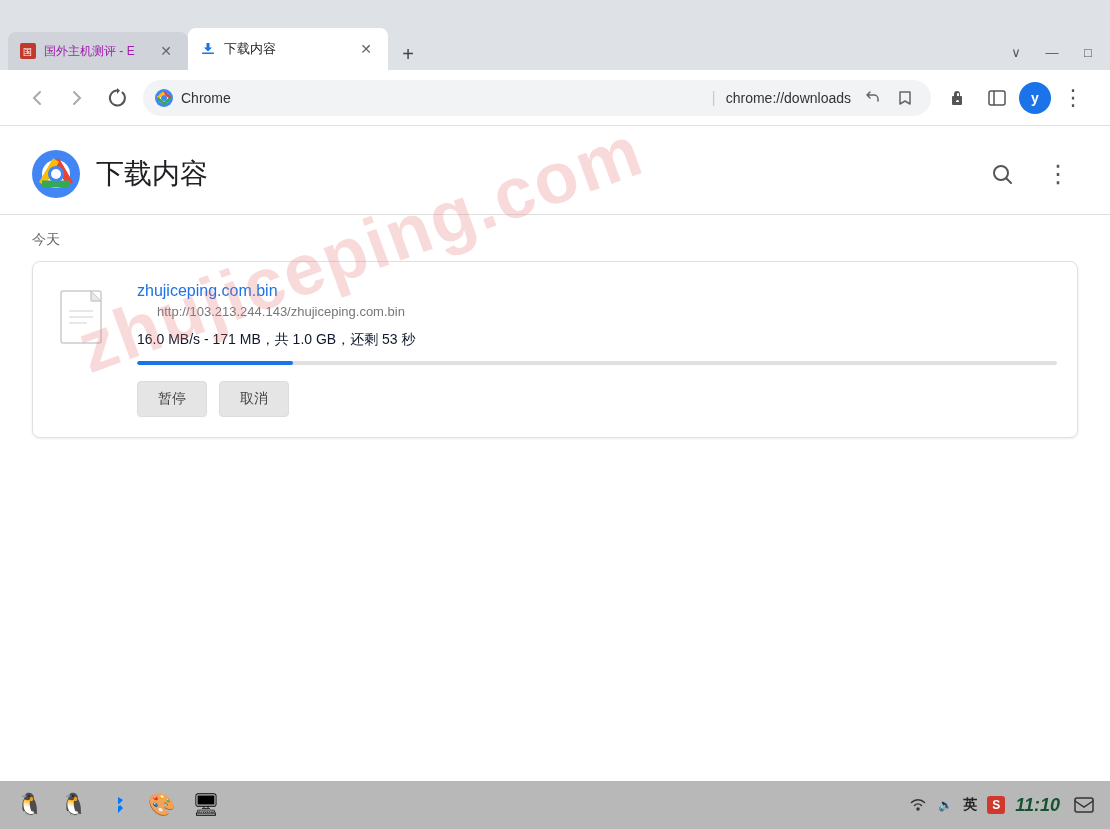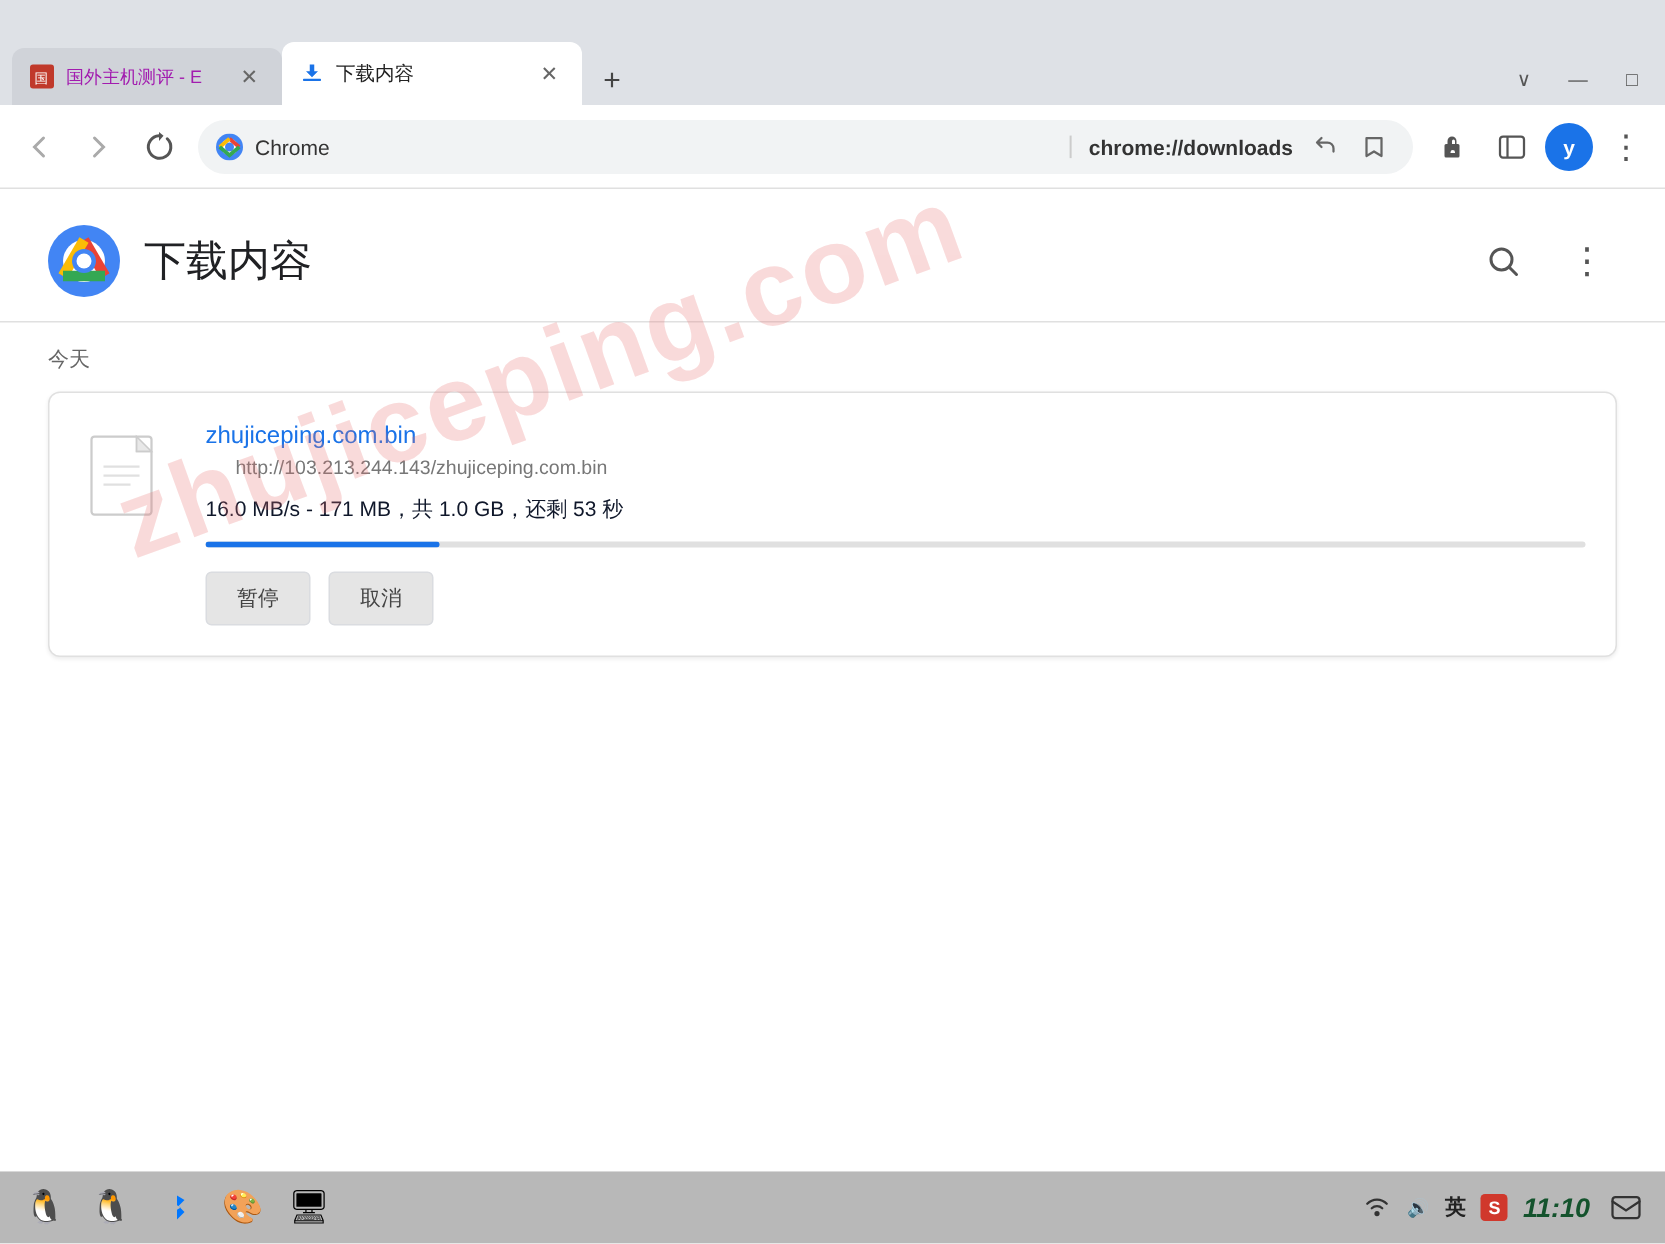--- a/index.html
+++ b/index.html
@@ -110,21 +110,21 @@
       cursor: pointer;
     }
 
     
     .nav-bar {
       width: 100%;
       height: 56px;
       background: #ffffff;
       display: flex;
       align-items: center;
-      padding: 0 8px;
+      padding: 0 19px;
       gap: 4px;
       border-bottom: 1px solid #e0e0e0;
     }
     .nav-btn {
       width: 36px; height: 36px;
       display: flex; align-items: center; justify-content: center;
       border-radius: 50%;
       cursor: pointer;
       color: #444;
       font-size: 16px;
@@ -152,21 +152,21 @@
       flex: 1;
     }
     .address-separator {
       color: #ccc;
       font-size: 16px;
       padding: 0 2px;
     }
     .address-url {
       font-size: 14px;
       color: #333;
-      font-weight: 700;
+      font-weight: 400;
     }
     .address-icons {
       display: flex; gap: 4px; align-items: center;
     }
     .addr-icon {
       width: 28px; height: 28px;
       display: flex; align-items: center; justify-content: center;
       border-radius: 50%;
       cursor: pointer;
       color: #666;

